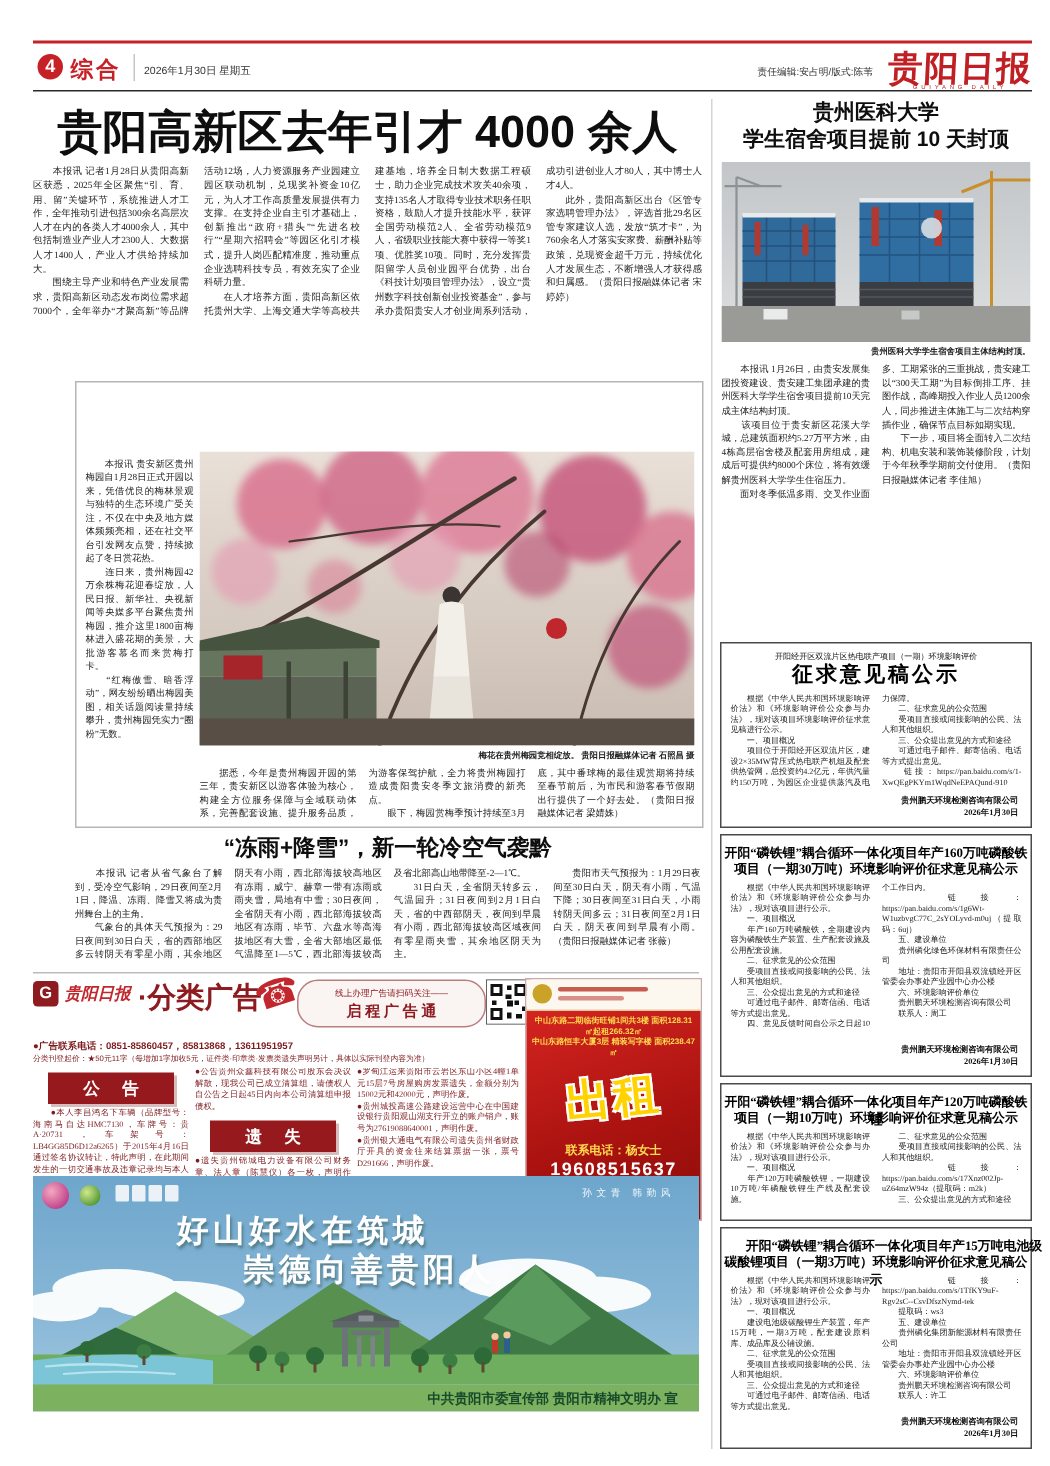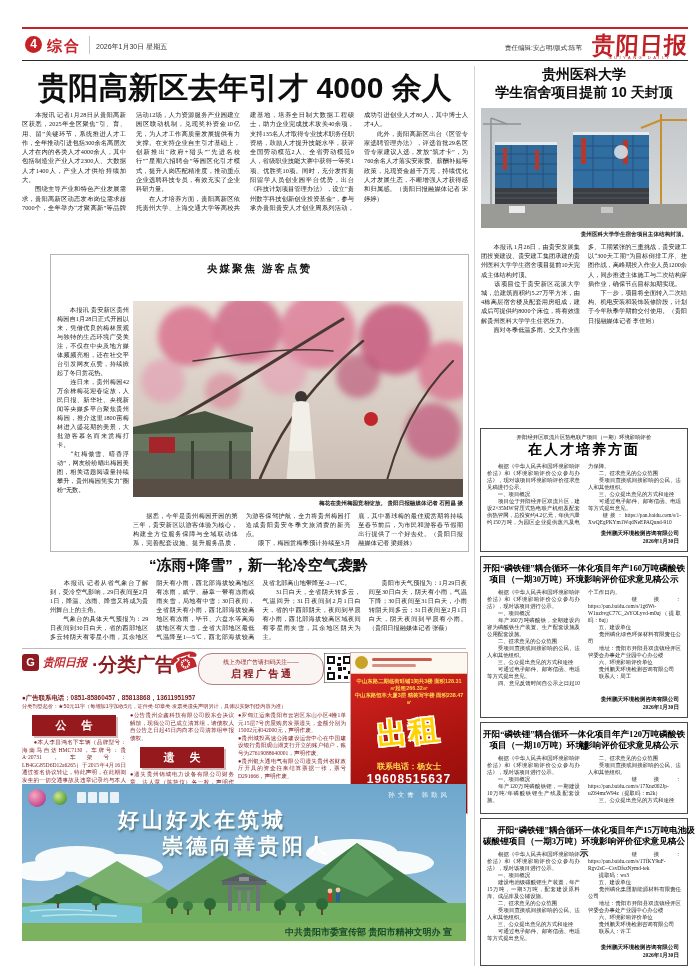--- a/index.html
+++ b/index.html
@@ -60,21 +60,20 @@
 <div class="abs rule" style="left:22px;top:60px;width:666px;"></div>
 <div class="abs vline" style="left:474px;top:66px;height:900px;background:#d4d4d4;"></div>
 
 <div class="abs hl" style="left:22px;top:68px;width:446px;font-size:30px;text-align:center;letter-spacing:0px;">贵阳高新区去年引才 4000 余人</div>
 <div class="abs bt" style="left:22px;top:110px;width:446px;height:138px;font-size:6.3px;line-height:9.3px;column-count:4;column-gap:10px;">　　本报讯 记者1月28日从贵阳高新区获悉，2025年全区聚焦“引、育、用、留”关键环节，系统推进人才工作，全年推动引进包括300余名高层次人才在内的各类人才4000余人，其中包括制造业产业人才2300人、大数据人才1400人，产业人才供给持续加大。
 　　围绕主导产业和特色产业发展需求，贵阳高新区动态发布岗位需求超7000个，全年举办“才聚高新”等品牌活动12场，人力资源服务产业园建立园区联动机制，兑现奖补资金10亿元，为人才工作高质量发展提供有力支撑。在支持企业自主引才基础上，创新推出“政府+猎头”“先进名校行”“星期六招聘会”等园区化引才模式，提升人岗匹配精准度，推动重点企业选聘科技专员，有效充实了企业科研力量。
 　　在人才培养方面，贵阳高新区依托贵州大学、上海交通大学等高校共建基地，培养全日制大数据工程硕士，助力企业完成技术攻关40余项，支持135名人才取得专业技术职务任职资格，鼓励人才提升技能水平，获评全国劳动模范2人、全省劳动模范9人，省级职业技能大赛中获得一等奖1项、优胜奖10项。同时，充分发挥贵阳留学人员创业园平台优势，出台《科技计划项目管理办法》，设立“贵州数字科技创新创业投资基金”，参与承办贵阳贵安人才创业周系列活动，成功引进创业人才80人，其中博士人才4人。
 　　此外，贵阳高新区出台《区管专家选聘管理办法》，评选首批29名区管专家建议人选，发放“筑才卡”，为760余名人才落实安家费、薪酬补贴等政策，兑现资金超千万元，持续优化人才发展生态，不断增强人才获得感和归属感。（贵阳日报融媒体记者 宋婷婷）</div>
 
 <div class="abs" style="left:50px;top:254px;width:417px;height:296px;border:1px solid #b5b5b5;">
-  <div class="abs hl" style="left:0;top:7px;width:100%;font-size:10.5px;text-align:center;letter-spacing:2px;">央媒聚焦 游客点赞</div>
   <div class="abs bt" style="left:6px;top:50px;width:72px;height:238px;font-size:6.2px;line-height:9px;">　　本报讯 贵安新区贵州梅园自1月28日正式开园以来，凭借优良的梅林景观与独特的生态环境广受关注，不仅在中央及地方媒体频频亮相，还在社交平台引发网友点赞，持续掀起了冬日赏花热。
 　　连日来，贵州梅园42万余株梅花迎春绽放，人民日报、新华社、央视新闻等央媒多平台聚焦贵州梅园，推介这里1800亩梅林进入盛花期的美景，大批游客慕名而来赏梅打卡。
 　　“红梅傲雪、暗香浮动”，网友纷纷晒出梅园美图，相关话题阅读量持续攀升，贵州梅园凭实力“圈粉”无数。</div>
 
   <div class="abs" style="left:82px;top:46px;width:330px;height:196px;">
     <svg width="330" height="196" viewBox="0 0 330 196" xmlns="http://www.w3.org/2000/svg">
       <defs>
         <linearGradient id="pg" x1="0" y1="0" x2="0" y2="1">
           <stop offset="0" stop-color="#e9e0d8"></stop>
             <stop offset="1" stop-color="#c9bcb2"></stop>
@@ -332,21 +331,21 @@
   </svg>
 </div>
 <div class="abs cap" style="left:481px;top:231px;width:206px;font-size:5.6px;text-align:right;">贵州医科大学学生宿舍项目主体结构封顶。</div>
 <div class="abs bt" style="left:481px;top:242px;width:206px;height:180px;font-size:6.2px;line-height:9.2px;column-count:2;column-gap:8px;">　　本报讯 1月26日，由贵安发展集团投资建设、贵安建工集团承建的贵州医科大学学生宿舍项目提前10天完成主体结构封顶。
 　　该项目位于贵安新区花溪大学城，总建筑面积约5.27万平方米，由4栋高层宿舍楼及配套用房组成，建成后可提供约8000个床位，将有效缓解贵州医科大学学生住宿压力。
 　　面对冬季低温多雨、交叉作业面多、工期紧张的三重挑战，贵安建工以“300天工期”为目标倒排工序、挂图作战，高峰期投入作业人员1200余人，同步推进主体施工与二次结构穿插作业，确保节点目标如期实现。
 　　下一步，项目将全面转入二次结构、机电安装和装饰装修阶段，计划于今年秋季学期前交付使用。（贵阳日报融媒体记者 李佳旭）</div>
 
 <div class="abs notice-box" style="left:480px;top:428px;width:206px;height:122px;">
   <div class="abs notice-kicker" style="left:4px;top:5px;width:198px;">开阳经开区双流片区热电联产项目（一期）环境影响评价</div>
-  <div class="abs notice-title" style="left:0;top:12px;width:206px;font-size:14px;letter-spacing:2px;">在人才培养方面</div>
+  <div class="abs notice-title" style="left:0;top:12px;width:206px;font-size:14px;letter-spacing:2px;">征求意见稿公示</div>
   <div class="abs bt notice-body" style="left:6px;top:34px;width:194px;height:68px;column-count:2;">　　根据《中华人民共和国环境影响评价法》和《环境影响评价公众参与办法》，现对该项目环境影响评价征求意见稿进行公示。
 　　一、项目概况
 　　项目位于开阳经开区双流片区，建设2×35MW背压式热电联产机组及配套供热管网，总投资约4.2亿元，年供汽量约150万吨，为园区企业提供蒸汽及电力保障。
 　　二、征求意见的公众范围
 　　受项目直接或间接影响的公民、法人和其他组织。
 　　三、公众提出意见的方式和途径
 　　可通过电子邮件、邮寄信函、电话等方式提出意见。
 　　链接：https://pan.baidu.com/s/1-XwQEgPKYm1WqdNeEPAQund-910
 　　提取码：9123
 　　五、建设单位

